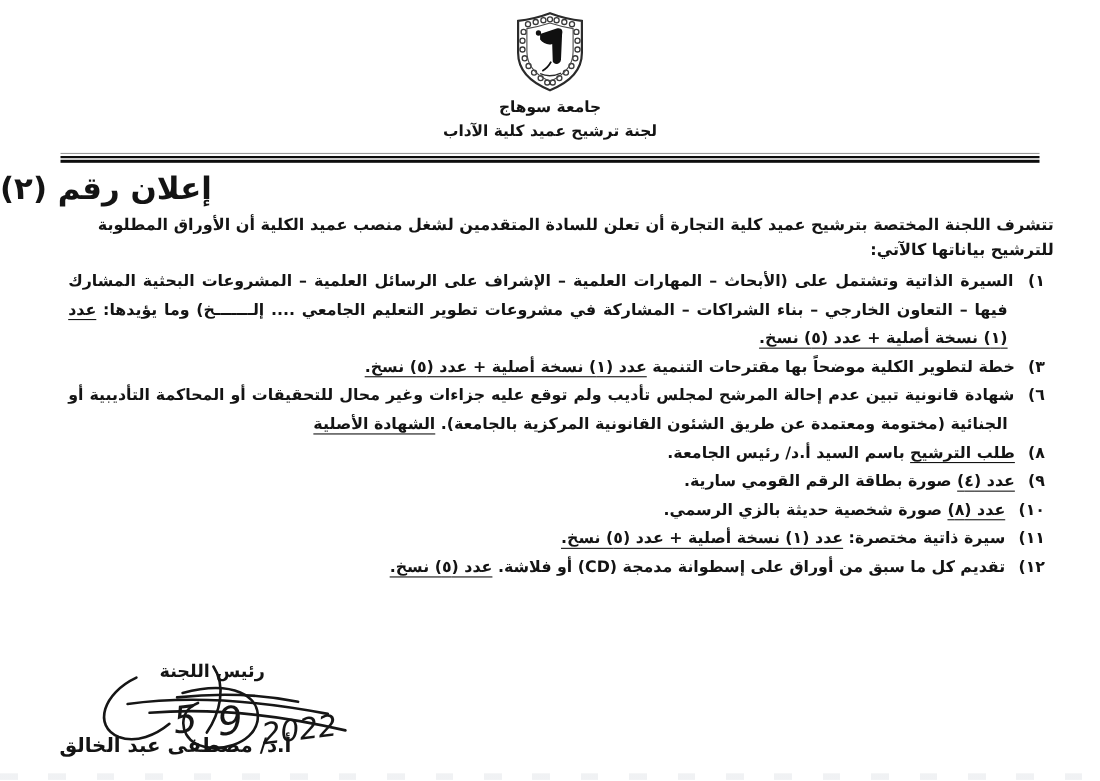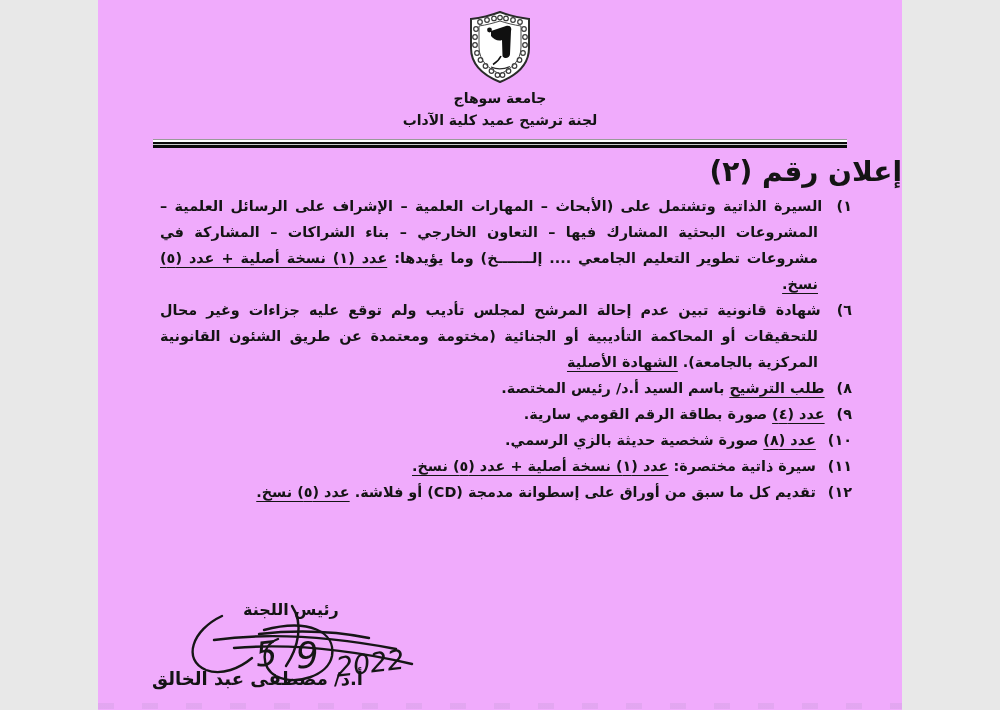--- a/index.html
+++ b/index.html
@@ -1,39 +1,39 @@
 <!DOCTYPE html>
 <html lang="ar"><head>
 <meta charset="utf-8">
 <style>
   html,body{margin:0;padding:0;background:#e8e8e8;}
   .page{
     position:relative;
-    width:804px;height:710px;
+    width:1000px;height:710px;
     margin:0 auto;
-    background:#f0abfc;
+    background:#ffffff;
     font-family:"DejaVu Sans", sans-serif;
     color:#141414;
     overflow:hidden;
   }
   
   .header{ text-align:center; padding-top:10px; }
   .emblem{ display:inline-block; width:68px; height:74px; }
   .uni-name{ font-size:14px; font-weight:bold; line-height:20px; margin-top:0; }
   .committee-name{ font-size:14px; font-weight:bold; line-height:20px; margin-top:2px; }
   
   .rule{
     height:9px; margin:9px 55px 0 55px;
     background:linear-gradient(to bottom,
       #9a9a9a 0 1px, #fefefe 1px 3px,
       #0c0c0c 3px 5px, #c9c9c9 5px 6px, #0c0c0c 6px 9px);
   }
   
   .title{
-    text-align:right; font-size:28px; font-weight:bold;
+    text-align:left; font-size:28px; font-weight:bold;
     margin:7px 0 4px 0; line-height:34px; letter-spacing:0.5px;
   }
   .intro{
     direction:rtl; text-align:right;
     margin:0 42px 0 38px;
     font-size:14.6px; font-weight:bold; line-height:23px;
   }
   
   .list{
     direction:rtl;
@@ -113,25 +113,27 @@
       </svg>
     </span>
     <div class="uni-name">جامعة سوهاج</div>
     <div class="committee-name">لجنة ترشيح عميد كلية الآداب</div>
   </div>
 
   <div class="rule"></div>
 
   <div class="title">إعلان رقم (٢)</div>
 
+  <div class="intro">تتشرف اللجنة المختصة بترشيح عميد كلية التجارة أن تعلن للسادة المتقدمين لشغل منصب عميد الكلية أن الأوراق المطلوبة للترشيح بياناتها كالآتي:</div>
 
   <div class="list">
       <div class="item"><span class="num">١) </span><span>السيرة الذاتية وتشتمل على (الأبحاث – المهارات العلمية – الإشراف على الرسائل العلمية – المشروعات البحثية المشارك فيها – التعاون الخارجي – بناء الشراكات – المشاركة في مشروعات تطوير التعليم الجامعي .... إلـــــــخ) وما يؤيدها: </span><span class="u">عدد (١) نسخة أصلية + عدد (٥) نسخ.</span></div>
+      <div class="item"><span class="num">٣) </span><span>خطة لتطوير الكلية موضحاً بها مقترحات التنمية </span><span class="u">عدد (١) نسخة أصلية + عدد (٥) نسخ.</span></div>
       <div class="item"><span class="num">٦) </span><span>شهادة قانونية تبين عدم إحالة المرشح لمجلس تأديب ولم توقع عليه جزاءات وغير محال للتحقيقات أو المحاكمة التأديبية أو الجنائية (مختومة ومعتمدة عن طريق الشئون القانونية المركزية بالجامعة). </span><span class="u">الشهادة الأصلية</span></div>
-      <div class="item"><span class="num">٨) </span><span class="u">طلب الترشيح</span><span> باسم السيد أ.د/ رئيس المختصة.</span></div>
+      <div class="item"><span class="num">٨) </span><span class="u">طلب الترشيح</span><span> باسم السيد أ.د/ رئيس الجامعة.</span></div>
       <div class="item"><span class="num">٩) </span><span class="u">عدد (٤)</span><span> صورة بطاقة الرقم القومي سارية.</span></div>
       <div class="item"><span class="num">١٠) </span><span class="u">عدد (٨)</span><span> صورة شخصية حديثة بالزي الرسمي.</span></div>
       <div class="item"><span class="num">١١) </span><span>سيرة ذاتية مختصرة: </span><span class="u">عدد (١) نسخة أصلية + عدد (٥) نسخ.</span></div>
       <div class="item"><span class="num">١٢) </span><span>تقديم كل ما سبق من أوراق على إسطوانة مدمجة (CD) أو فلاشة. </span><span class="u">عدد (٥) نسخ.</span></div>
     </div>
 
   <div class="sig">
     <div class="sig-role">رئيس اللجنة</div>
     <svg class="sig-scrawl" viewBox="0 0 270 82">
       <g fill="none" stroke="#161616" stroke-width="2.4" stroke-linecap="round">

